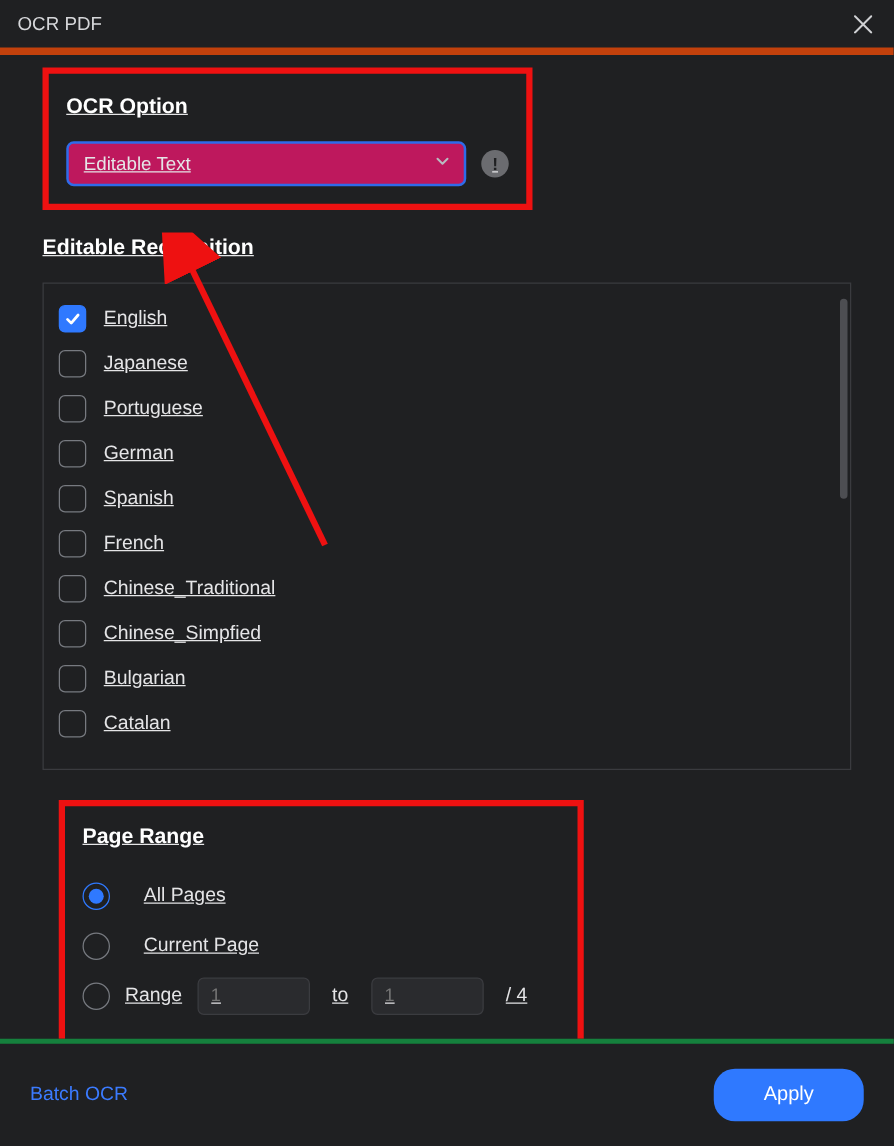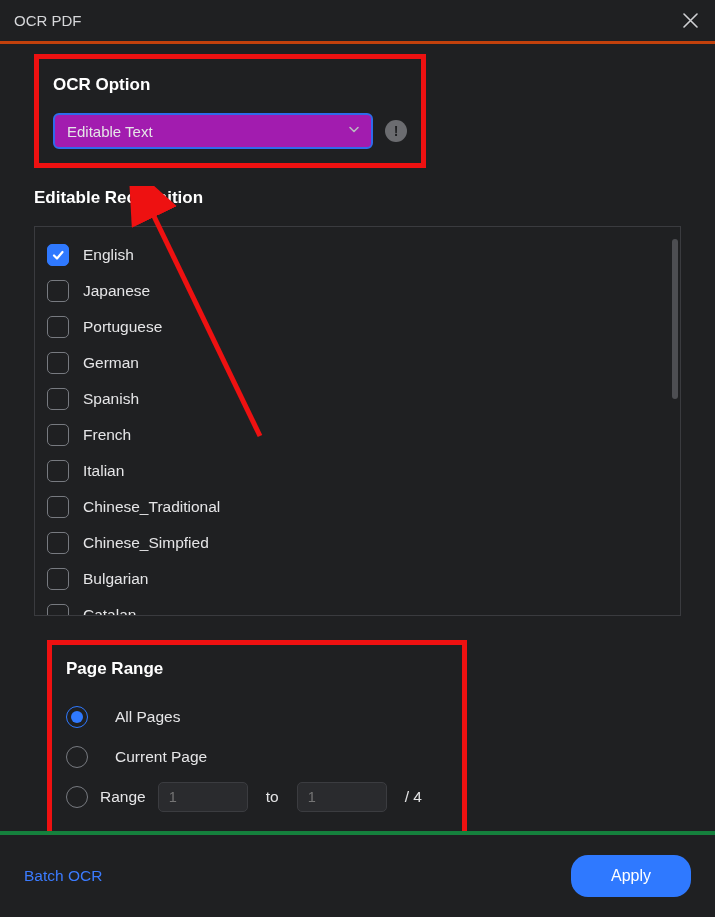--- a/index.html
+++ b/index.html
@@ -7,21 +7,21 @@
   body {
     background: #1f2022;
     color: #e5e5e7;
     font-family: "Segoe UI", Arial, sans-serif;
     font-size: 15px;
     overflow: hidden;
   }
   .titlebar {
     display: flex; align-items: center; justify-content: space-between;
     height: 44px; padding: 0 14px 0 14px;
-    border-bottom: 3px solid #c2410c;
+    border-bottom: 6px solid #c2410c;
   }
   .titlebar-title { color: #d6d7da; font-size: 15px; }
   .close-btn {
     width: 22px; height: 22px; display:flex; align-items:center; justify-content:center;
     color:#cfd0d3; cursor:pointer;
   }
   .content {
     padding: 10px 34px 0 34px;
     height: calc(917px - 44px - 86px);
     overflow: hidden;
@@ -35,21 +35,21 @@
     padding: 16px 14px 14px 14px;
     width: 392px;
     margin-bottom: 20px;
   }
   .select-row { display:flex; align-items:center; gap:12px; }
   .select {
     position: relative;
     width: 322px; height: 36px;
     border: 2px solid #2f6bea;
     border-radius: 6px;
-    background: #a21caf;
+    background: #be185d;
     display:flex; align-items:center;
     padding: 0 34px 0 12px;
     color:#e5e5e7; font-size:15px;
     cursor:pointer;
   }
   .select .chev {
     position:absolute; right:10px; top:50%; transform:translateY(-50%);
     color:#b9bbc0;
   }
   .info-icon {
@@ -153,21 +153,21 @@
 
 <div class="titlebar">
   <div class="titlebar-title">OCR PDF</div>
   <div class="close-btn">
     <svg width="15" height="15" viewBox="0 0 15 15">
         <path d="M1 1 L14 14 M14 1 L1 14" stroke="#cfd0d3" stroke-width="1.6" fill="none" stroke-linecap="round"></path>
       </svg>
   </div>
 </div>
 
-<div class="content" style="position:relative;">
+<div class="content" style="position:relative;text-decoration:underline;">
 
   <div class="hl-box-1">
     <div class="section-label">OCR Option</div>
     <div class="select-row">
       <div class="select">
         <span>Editable Text</span>
         <span class="chev">
           <svg width="14" height="14" viewBox="0 0 14 14">
               <path d="M3 5 L7 9 L11 5" stroke="#b9bbc0" stroke-width="1.6" fill="none" stroke-linecap="round" stroke-linejoin="round"></path>
             </svg>
@@ -204,24 +204,20 @@
           <div class="lang-item">
             <div class="cb"></div>
             <span>Spanish</span>
           </div>
           <div class="lang-item">
             <div class="cb"></div>
             <span>French</span>
           </div>
           <div class="lang-item">
             <div class="cb"></div>
-            <span>Italian</span>
-          </div>
-          <div class="lang-item">
-            <div class="cb"></div>
             <span>Chinese_Traditional</span>
           </div>
           <div class="lang-item">
             <div class="cb"></div>
             <span>Chinese_Simpfied</span>
           </div>
           <div class="lang-item">
             <div class="cb"></div>
             <span>Bulgarian</span>
           </div>

